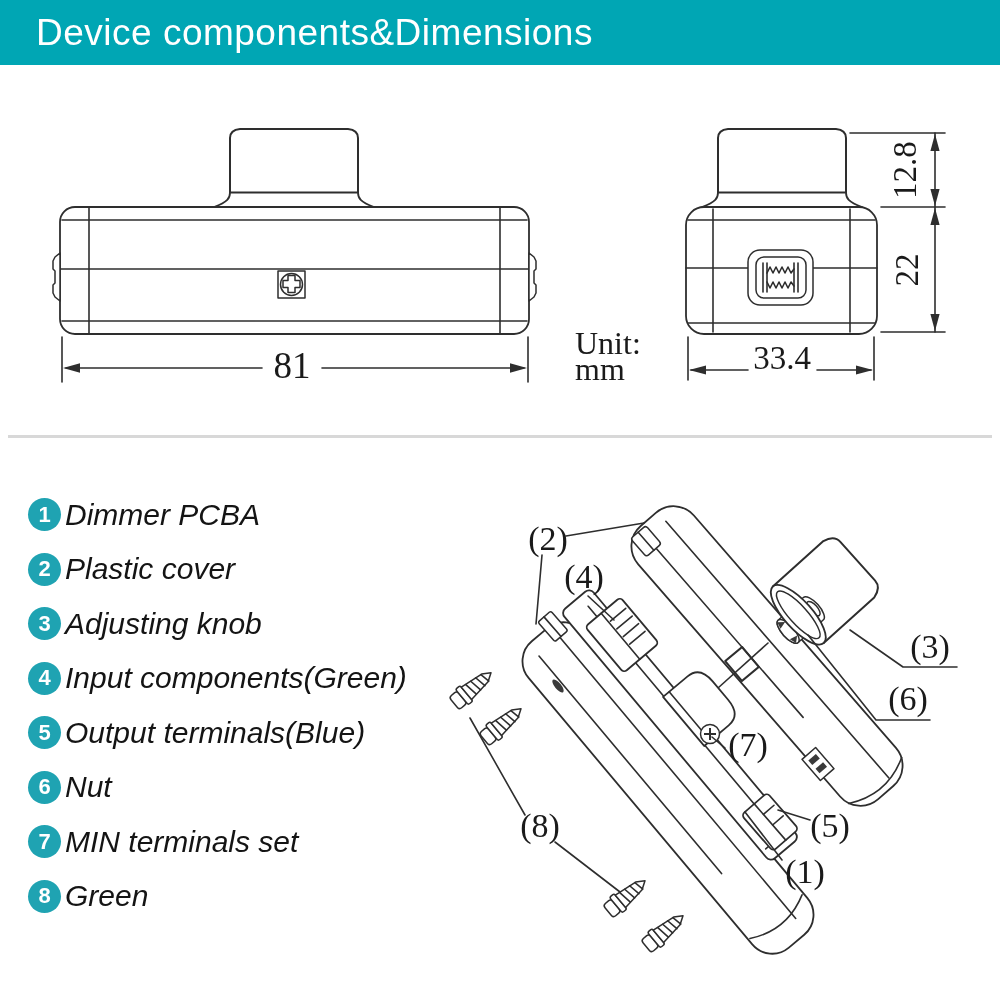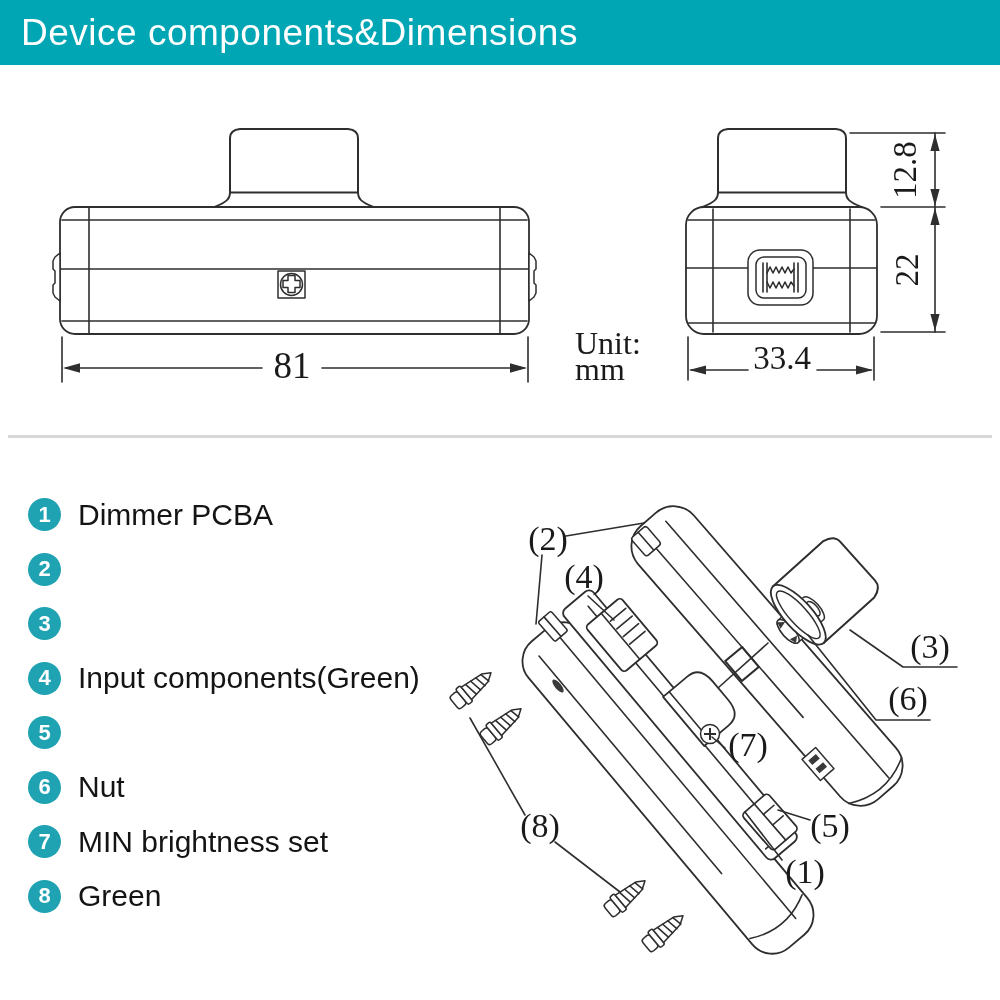--- a/index.html
+++ b/index.html
@@ -1,30 +1,30 @@
 <!DOCTYPE html>
 <html><head>
 <meta charset="utf-8">
 <style>
   html,body{margin:0;padding:0;background:#fff;}
   #page{position:relative;width:1000px;height:1000px;background:#ffffff;overflow:hidden;
         font-family:"Liberation Sans", sans-serif;}
   
   #header{position:absolute;left:0;top:0;width:1000px;height:65px;background:#00a6b4;
           display:flex;align-items:center;}
-  #header .title{color:#ffffff;font-size:37px;padding-left:21px;letter-spacing:0.5px;}
+  #header .title{color:#ffffff;font-size:37px;padding-left:36px;letter-spacing:0.5px;}
   
   #divider{position:absolute;left:8px;top:435px;width:984px;height:3px;background:#d8d8d8;}
   
   #component-list{position:absolute;left:28px;top:498px;list-style:none;margin:0;padding:0;}
   #component-list li{display:flex;align-items:center;height:33px;margin-bottom:21.5px;}
   .badge{width:33px;height:33px;border-radius:50%;background:#1fa3b2;color:#fff;
          font-size:22px;font-weight:bold;display:flex;align-items:center;justify-content:center;
          flex:0 0 33px;}
-  .comp-label{font-size:30px;color:#141414;margin-left:17px;white-space:nowrap;}
+  .comp-label{font-size:30px;color:#141414;margin-left:4px;white-space:nowrap;font-style:italic;}
   
   svg{position:absolute;}
   .ln{fill:none;stroke:#2e2e2e;stroke-width:1.6;stroke-linecap:round;stroke-linejoin:round;}
   .ln2{fill:none;stroke:#2e2e2e;stroke-width:2;stroke-linejoin:round;}
   .wh{fill:#ffffff;stroke:#2e2e2e;stroke-width:1.8;stroke-linejoin:round;}
   .whthin{fill:#ffffff;stroke:#2e2e2e;stroke-width:1.5;stroke-linejoin:round;}
   .arrow{fill:#2e2e2e;stroke:none;}
   .dim-text{font-family:"Liberation Serif","DejaVu Serif",serif;font-size:33px;fill:#1a1a1a;}
   .dim-text-big{font-family:"Liberation Serif","DejaVu Serif",serif;font-size:37px;fill:#1a1a1a;}
   .unit-text{font-family:"Liberation Serif","DejaVu Serif",serif;font-size:32px;fill:#1a1a1a;}
@@ -140,38 +140,41 @@
 
   <div id="divider"></div>
 
   <ul id="component-list">
     <li>
       <span class="badge">1</span>
       <span class="comp-label">Dimmer PCBA</span>
       </li>
     <li>
       <span class="badge">2</span>
+      <span class="comp-label">Plastic cover</span>
       </li>
     <li>
       <span class="badge">3</span>
+      <span class="comp-label">Adjusting knob</span>
       </li>
     <li>
       <span class="badge">4</span>
       <span class="comp-label">Input components(Green)</span>
       </li>
     <li>
       <span class="badge">5</span>
+      <span class="comp-label">Output terminals(Blue)</span>
       </li>
     <li>
       <span class="badge">6</span>
       <span class="comp-label">Nut</span>
       </li>
     <li>
       <span class="badge">7</span>
-      <span class="comp-label">MIN brightness set</span>
+      <span class="comp-label">MIN terminals set</span>
       </li>
     <li>
       <span class="badge">8</span>
       <span class="comp-label">Green</span>
       </li>
   </ul>
 
   <svg style="left:420px;top:460px;" width="580" height="540" viewBox="0 0 580 540">
 
     <g transform="translate(248,328) rotate(50)">

